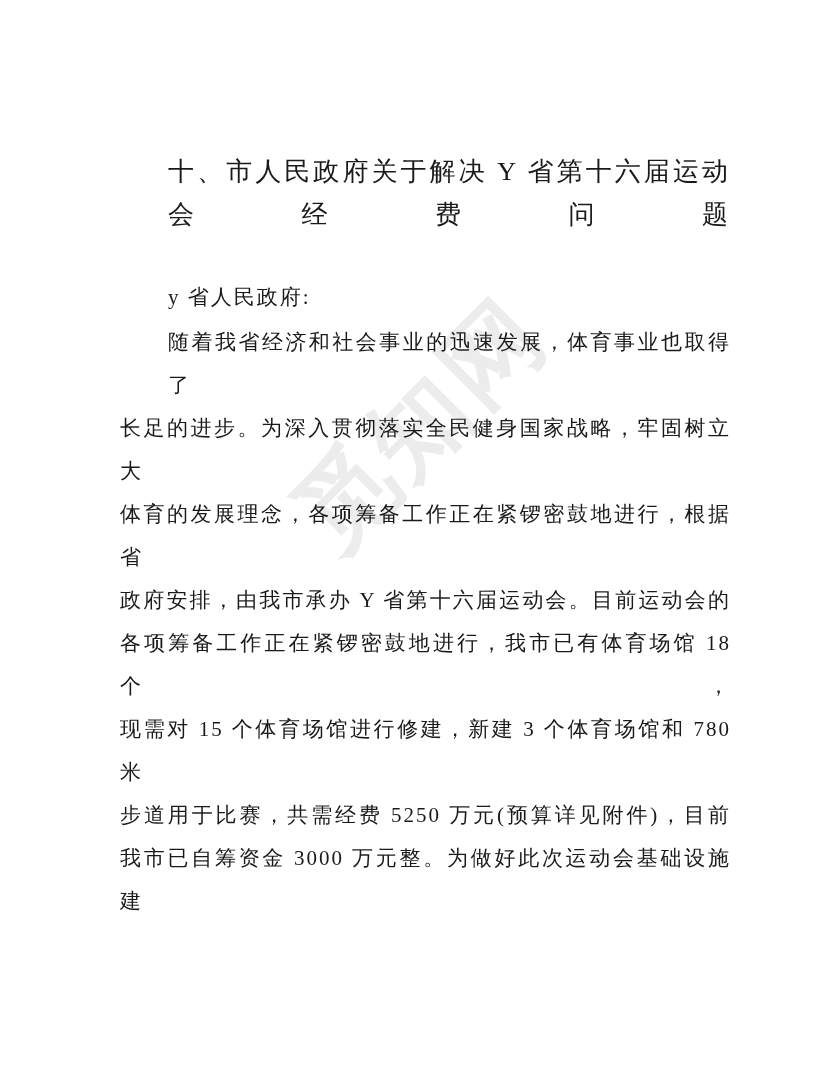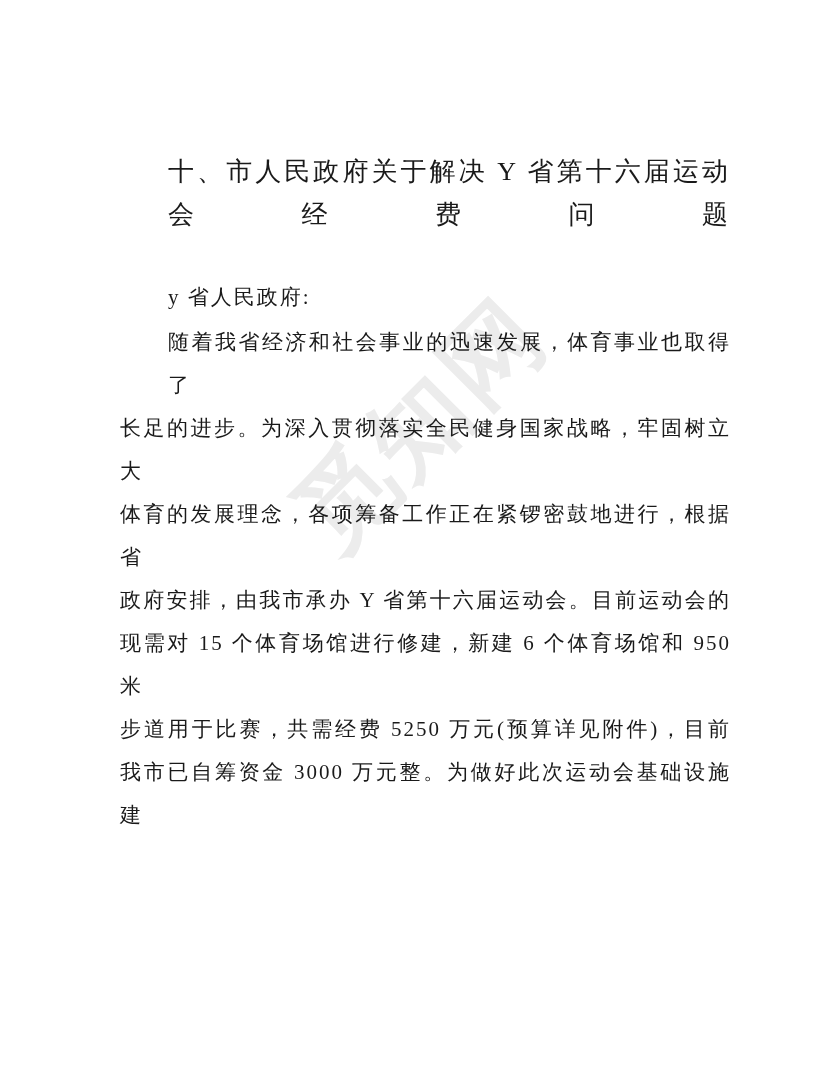--- a/index.html
+++ b/index.html
@@ -97,20 +97,21 @@
 
     <div class="salutation">
       <div class="line fang indent">y 省人民政府:</div>
     </div>
 
     <div class="main-para">
       <div class="line fang just indent">随着我省经济和社会事业的迅速发展，体育事业也取得了</div>
       <div class="line fang just">长足的进步。为深入贯彻落实全民健身国家战略，牢固树立大</div>
       <div class="line fang just">体育的发展理念，各项筹备工作正在紧锣密鼓地进行，根据省</div>
       <div class="line fang just">政府安排，由我市承办 Y 省第十六届运动会。目前运动会的</div>
-      <div class="line fang just">现需对 15 个体育场馆进行修建，新建 6 个体育场馆和 950 米</div>
+      <div class="line fang just">各项筹备工作正在紧锣密鼓地进行，我市已有体育场馆 18 个，</div>
+      <div class="line fang just">现需对 15 个体育场馆进行修建，新建 3 个体育场馆和 780 米</div>
       <div class="line fang just">步道用于比赛，共需经费 5250 万元(预算详见附件)，目前</div>
       <div class="line fang just">我市已自筹资金 3000 万元整。为做好此次运动会基础设施建</div>
 
     </div>
 
   </div>
 </div>
 
 </body></html>

